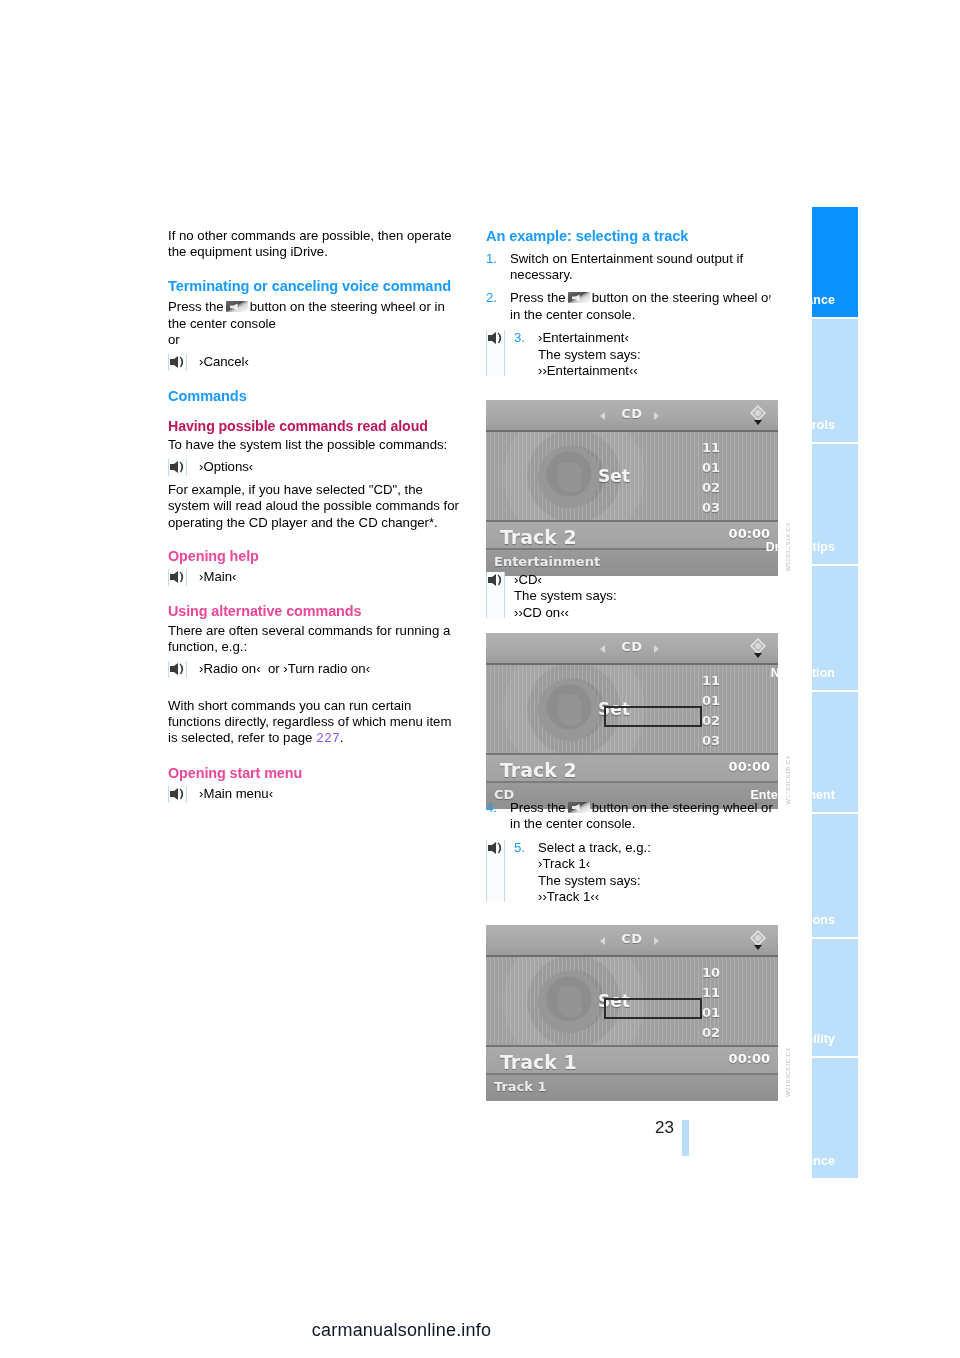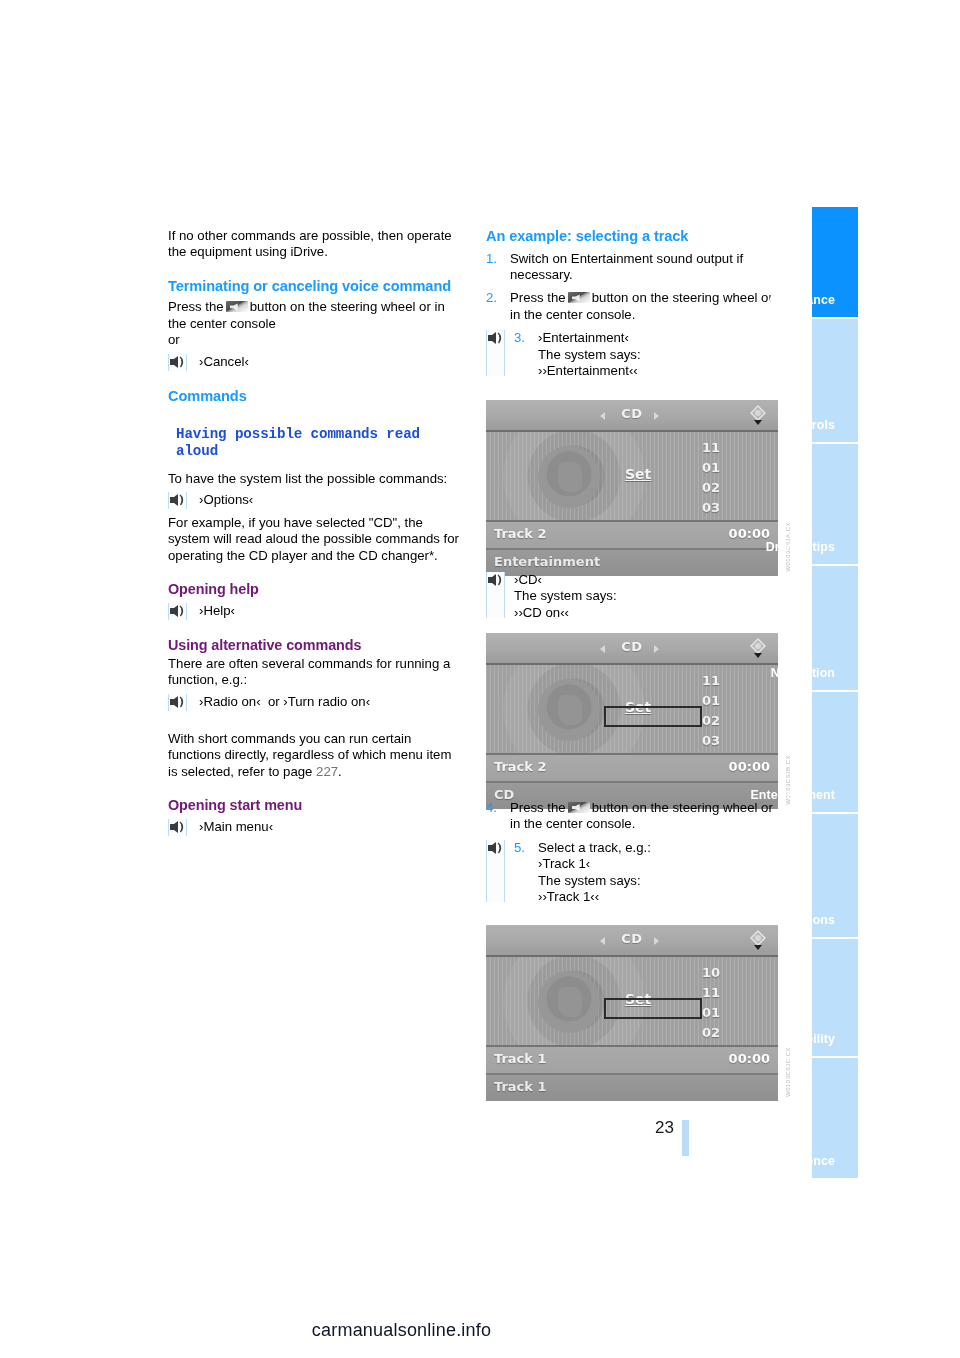--- a/index.html
+++ b/index.html
@@ -49,31 +49,30 @@
     line-height: 17.6px;
     font-weight: bold;
     color: #1a9bff;
     letter-spacing: -0.1px;
   }
   h3.h-blue-dark {
     margin: 0;
     font-size: 14.4px;
     line-height: 17.4px;
     font-weight: bold;
-    color: #701a75;
+    color: #ec4899;
     letter-spacing: -0.1px;
   }
   h3.h-blue-light {
-    margin: 8px;
+    margin: 0;
     font-size: 14.2px;
     line-height: 17.2px;
     font-weight: bold;
-    color: #1d4ed8;
+    color: #be185d;
     letter-spacing: -0.1px;
-    font-family: Liberation Mono, monospace;
   }
 
   
   .vc-row {
     display: flex;
     align-items: flex-start;
     margin: 0;
   }
   .vc-icon {
     width: 19px;
@@ -134,21 +133,21 @@
     display: flex;
     align-items: flex-start;
   }
   .step-voice .vc-icon {
     height: 46px;
     margin-right: 9px;
   }
   .step-voice .vc-icon.tall5 { height: 62px; }
 
   
-  .pref { color: #737373; }
+  .pref { color: #8b5cf6; font-family: Liberation Mono, monospace; }
 
   
   .display {
     position: absolute;
     left: 486px;
     width: 292px;
     background: #9f9f9f;
     font-family: "DejaVu Sans", sans-serif;
   }
   .disp-inner { position: relative; width: 100%; }
@@ -202,26 +201,25 @@
   .disc::after {
     content: "";
     position: absolute;
     left: 20px; top: 16px;
     width: 24px; height: 30px;
     border-radius: 6px 10px 8px 12px;
     background: #949494;
   }
   .setlabel {
     position: absolute;
-    left: 139px; top: 34px;
+    left: 112px; top: 34px;
     color: #f4f4f4;
-    font-size: 14px;
+    font-size: 17px;
     font-weight: bold;
     text-shadow: 0 1px 1px rgba(0,0,0,.35);
-    text-decoration: underline;
   }
   .tracknums {
     position: absolute;
     right: 58px;
     top: 6px;
     width: 30px;
     text-align: right;
     color: #f2f2f2;
     font-size: 13px;
     font-weight: bold;
@@ -238,22 +236,22 @@
     box-sizing: border-box;
   }
 
   .disp-track {
     height: 26px;
     position: relative;
     background: linear-gradient(180deg,#aaaaaa 0%, #a2a2a2 100%);
     border-top: 2px solid #757575;
   }
   .disp-track .tleft {
-    position: absolute; left: 8px; top: 4px;
-    color: #f2f2f2; font-size: 13px; font-weight: bold;
+    position: absolute; left: 14px; top: 4px;
+    color: #f2f2f2; font-size: 19px; font-weight: bold;
     text-shadow: 0 1px 1px rgba(0,0,0,.3);
   }
   .disp-track .tright {
     position: absolute; right: 8px; top: 4px;
     color: #ffffff; font-size: 13px; font-weight: bold;
     text-shadow: 0 1px 1px rgba(0,0,0,.3);
   }
   .disp-bottom {
     height: 26px;
     position: relative;
@@ -421,21 +419,21 @@
 
     <div class="vc-row">
       <span class="vc-icon">
         <svg width="17" height="16" viewBox="0 0 17 16" aria-hidden="true">
           <rect x="1" y="5" width="4" height="6" fill="#3b3b3b"></rect>
           <path d="M5 5 L9 2 L9 14 L5 11 Z" fill="#3b3b3b"></path>
           <path d="M11 3 C14 5, 14 10, 11.5 13" stroke="#3b3b3b" stroke-width="1.4" fill="none"></path>
           <path d="M12.5 6 C13.8 7.2, 13.8 9, 12.6 10.4" stroke="#3b3b3b" stroke-width="1.2" fill="none"></path>
         </svg>
       </span>
-      <span class="vc-text">›Help‹</span>
+      <span class="vc-text">›Main‹</span>
     </div>
 
     <div class="gap-lg"></div>
 
     <h3 class="h-blue-dark">Using alternative commands</h3>
 
     <div style="height:2px"></div>
 
     <p class="body">There are often several commands for running a function, e.g.:</p>
 

